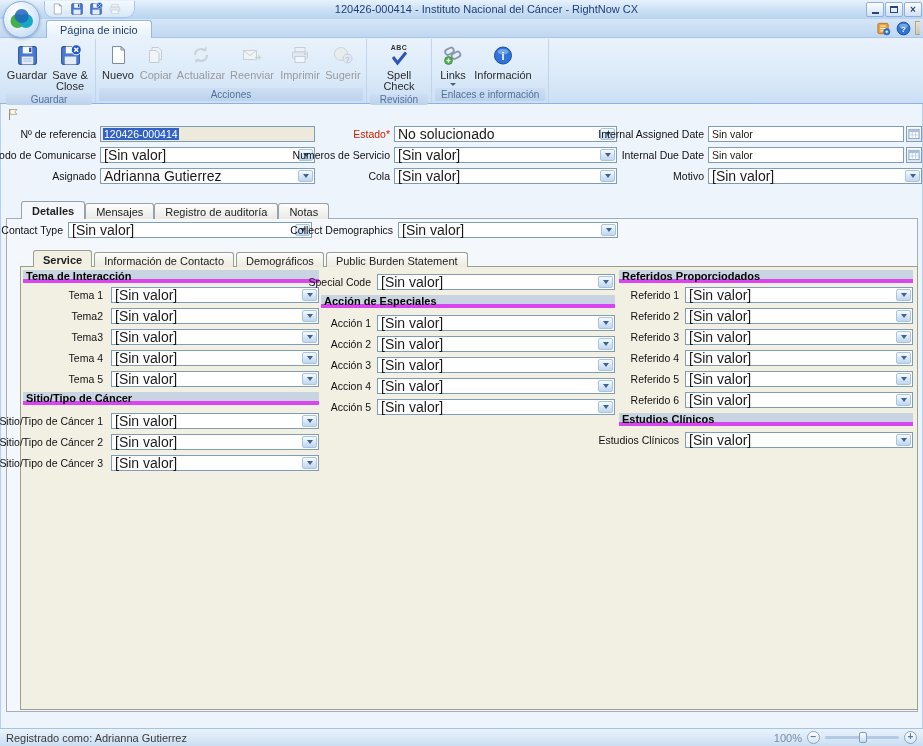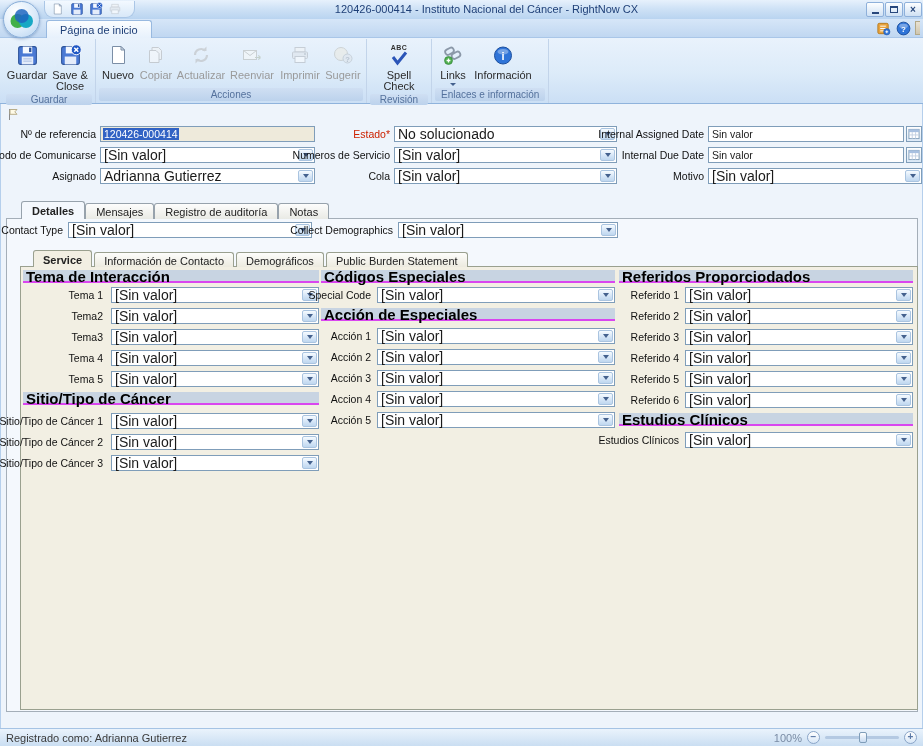--- a/index.html
+++ b/index.html
@@ -111,22 +111,22 @@
           border:1px solid #9aa08f; border-bottom:none; border-radius:3px 3px 0 0;
           display:flex; align-items:center; color:#222; white-space:nowrap; }
   .stab.active { height:17px; background:#f2efe3; font-weight:bold; }
   .beigepanel { position:absolute; left:20px; top:266px; width:898px; height:444px;
                 border:1px solid #9aa08f; background:#f2efe3; }
 
   .pcol { position:absolute; top:3px; }
   .pcol1 { left:2px;  width:296px; }
   .pcol2 { left:300px; width:294px; }
   .pcol3 { left:598px; width:294px; }
-  .shead { height:13px; background:#c8d4e2; border-bottom:2px solid #d946ef; font-weight:bold;
-           font-size:15px; line-height:13px; padding-left:3px; color:#000; }
+  .shead { height:13px; background:#c8d4e2; border-bottom:4px solid #d946ef; font-weight:bold;
+           font-size:11px; line-height:13px; padding-left:3px; color:#000; }
   .fields { margin-top:4px; }
   .drow { position:relative; height:16px; margin-bottom:5px; }
   .pcol1 .combo { width:208px; } .pcol1 .flabel { right:216px; }
   .pcol2 .combo { width:238px; } .pcol2 .flabel { right:244px; }
   .pcol3 .combo { width:228px; } .pcol3 .flabel { right:234px; }
   .mt2 { margin-top:2px; } .mt3 { margin-top:3px; }
   .fields.g7 { margin-top:7px; } .fields.g8 { margin-top:8px; } .fields.g6 { margin-top:6px; }
 
   
   .statusbar { position:absolute; left:0; right:0; bottom:0; height:18px;
@@ -589,21 +589,20 @@
               <span class="cval">[Sin valor]</span>
               <span class="cbtn">
                 <i class="arr"></i>
               </span>
             </div>
           </div>
       </div>
     </div>
 
     <div class="pcol pcol2">
-      <div class="shead">Códigos Especiales</div>
       <div class="fields">
         <div class="drow">
             <span class="flabel">Special Code</span>
           <div class="combo">
               <span class="cval">[Sin valor]</span>
               <span class="cbtn">
                 <i class="arr"></i>
               </span>
             </div>
           </div>

